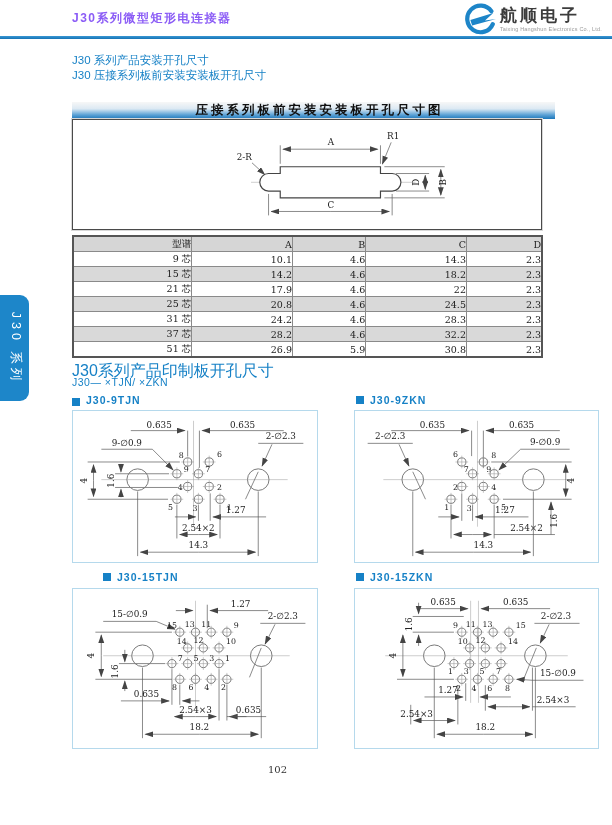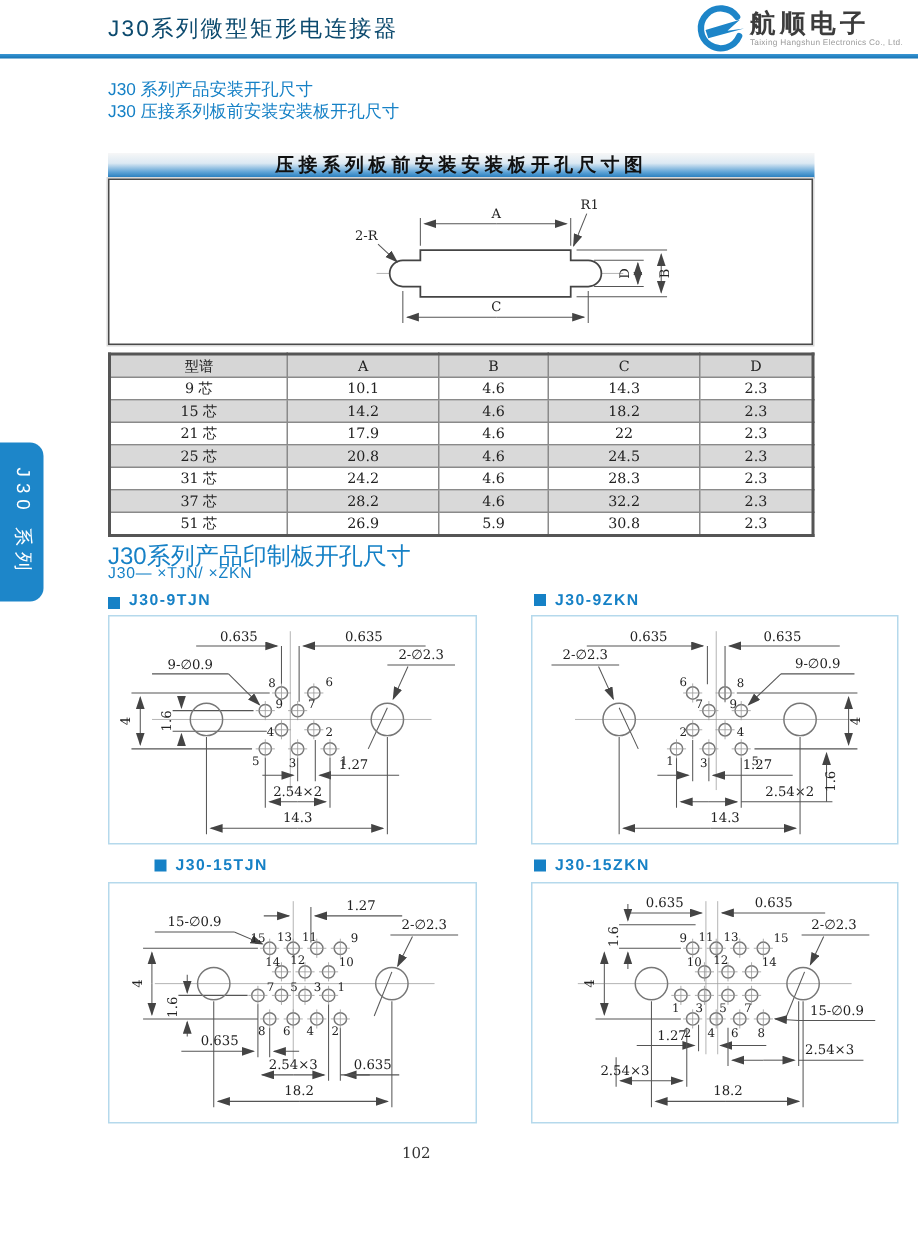--- a/index.html
+++ b/index.html
@@ -1,43 +1,43 @@
 <!DOCTYPE html>
 <html><head>
 <meta charset="utf-8">
 <style>
   html,body{margin:0;padding:0;background:#fff;}
   .page{position:relative;width:612px;height:825px;background:#fff;overflow:hidden;
         font-family:"Liberation Sans","DejaVu Sans",sans-serif;}
   
-  .doc-title{position:absolute;left:72px;top:10px;font-size:15px;font-weight:normal;
-             color:#0c4a6e;letter-spacing:1.5px;}
+  .doc-title{position:absolute;left:72px;top:10px;font-size:12px;font-weight:bold;
+             color:#8b5cf6;letter-spacing:1.5px;}
   .head-rule{position:absolute;left:0;top:36px;width:612px;height:3px;
              background:linear-gradient(#3a97d4,#1673b4);}
   .logo{position:absolute;right:10px;top:2px;display:flex;align-items:center;}
   .logo-icon{width:33px;height:33px;margin-right:4px;margin-top:1px;}
   .logo-name{font-size:17px;font-weight:bold;color:#3c3c3c;letter-spacing:3px;line-height:20px;}
   .logo-tag{font-size:5.5px;color:#9a9a9a;letter-spacing:.2px;}
   
   .side-tab{position:absolute;left:0;top:295px;width:29px;height:106px;background:#1d86c9;
             border-radius:0 9px 9px 0;}
   .side-tab span{position:absolute;left:50%;top:50%;transform:translate(-50%,-50%) rotate(90deg);
             white-space:nowrap;color:#fff;font-size:12.5px;letter-spacing:4px;}
   
   .content{position:absolute;left:72px;top:0;width:484px;height:825px;}
   .intro{position:absolute;left:0;top:53px;color:#1681c6;font-size:11.5px;line-height:15px;}
   .sec-bar{position:absolute;left:0;top:102px;width:471px;height:17px;text-align:center;
            line-height:17px;font-size:12.5px;font-weight:bold;color:#111;letter-spacing:3px;
-           background:linear-gradient(#f7f7f7 0%,#dce9f3 40%,#5ea3d6 75%,#1b76ba 100%);}
+           background:linear-gradient(#f7f7f7 0%,#dce9f3 40%,#5ea3d6 75%,#1b76ba 100%);padding-left:12px;}
   .plate-box{position:absolute;left:0;top:119px;width:468px;height:109px;border:1.5px solid #4a4a4a;
            background:#fff;box-shadow:0 0 0 1px #d8d8d8;}
   
   table.spec{position:absolute;left:0;top:235px;width:471px;border-collapse:collapse;
            font-family:"DejaVu Serif","Liberation Serif",serif;font-size:9.5px;color:#222;}
-  table.spec th,table.spec td{border:1px solid #8a8a8a;height:14px;padding:0;text-align:center;
+  table.spec th,table.spec td{border:1px solid #8a8a8a;height:14px;padding:0;text-align:right;
            font-weight:normal;}
   table.spec{border:2px solid #555;}
   table.spec tr.hd{background:#d6d6d6;}
   table.spec tr.alt{background:#d9d9d9;}
   
   .pcb1{position:absolute;left:0;top:361px;color:#1681c6;font-size:16px;}
   .pcb2{position:absolute;left:0;top:376px;color:#1681c6;font-size:10.5px;letter-spacing:.5px;}
   .ptitle{position:absolute;color:#1681c6;font-size:10.5px;font-weight:bold;letter-spacing:1px;
           display:flex;align-items:center;}
   .ptitle .sq{display:inline-block;width:8px;height:8px;background:#1681c6;margin-right:6px;}

